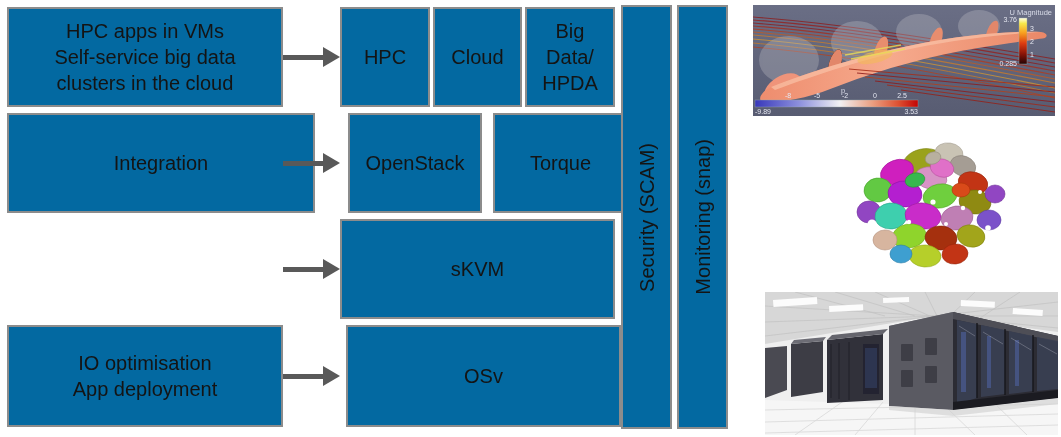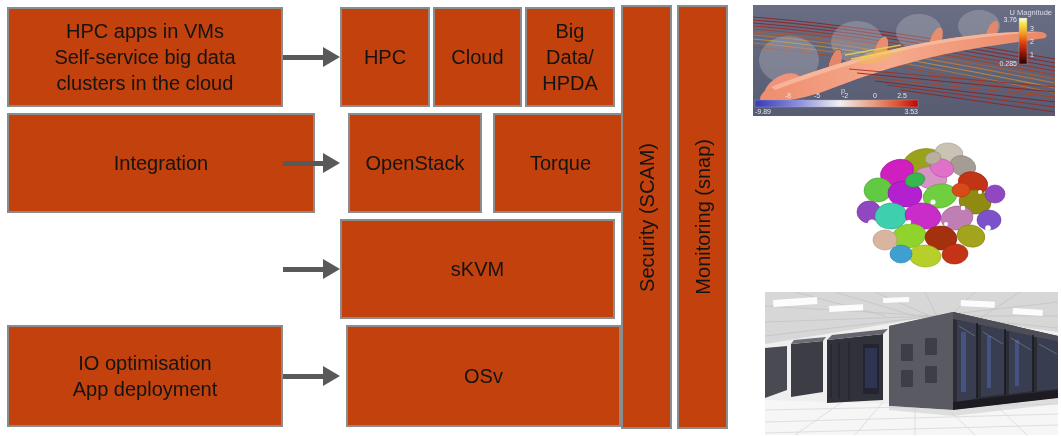--- a/index.html
+++ b/index.html
@@ -1,19 +1,19 @@
 <!DOCTYPE html>
 <html><head>
 <meta charset="utf-8">
 <style>
   html,body{margin:0;padding:0;background:#ffffff;}
   body{width:1061px;height:437px;position:relative;overflow:hidden;
        font-family:"Liberation Sans",sans-serif;color:#111;}
   .canvas{position:absolute;inset:0;}
-  .box{position:absolute;box-sizing:border-box;background:#c2410c;border:2px solid #8c8c8c;
+  .box{position:absolute;box-sizing:border-box;background:#0369a1;border:2px solid #8c8c8c;
        display:flex;align-items:center;justify-content:center;text-align:center;
        font-size:20px;line-height:1.3;white-space:pre-line;color:#141414;}
   
   .lb1{left:7px;top:7px;width:276px;height:100px;}
   .lb2{left:7px;top:113px;width:308px;height:100px;}
   .lb3{left:7px;top:219px;width:276px;height:100px;}
   .lb4{left:7px;top:325px;width:276px;height:102px;}
   
   .mb-hpc{left:340px;top:7px;width:90px;height:100px;}
   .mb-cloud{left:433px;top:7px;width:89px;height:100px;}

